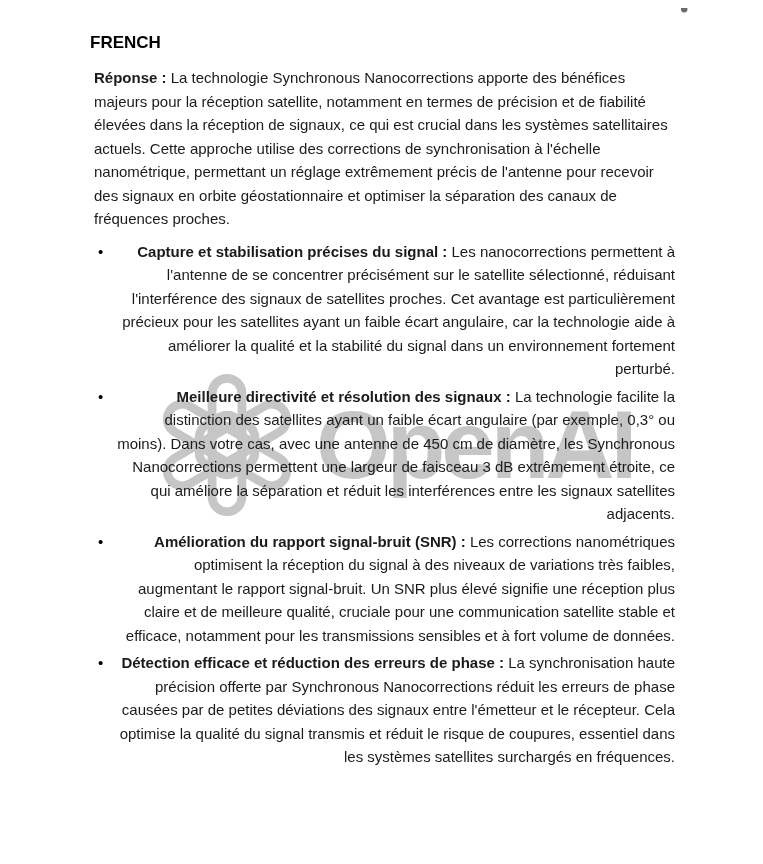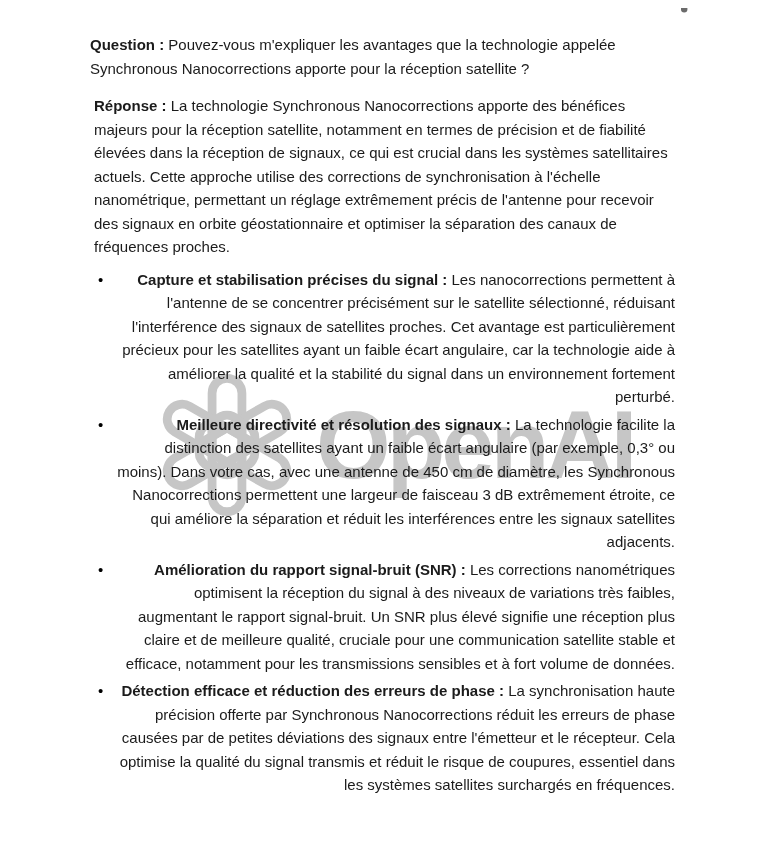--- a/index.html
+++ b/index.html
@@ -120,22 +120,22 @@
   </div>
 
   <span class="edge-artifact" aria-hidden="true">
     <svg width="9" height="6" viewBox="0 0 9 6">
       <path d="M1 0 v1.3 a3 3 0 0 0 6.4 0 V0 Z" fill="#6b6b6b"></path>
     </svg>
   </span>
 
   <div class="content">
 
+    <div class="doc-title">FRENCH</div>
 
-    <p class="para"><span class="lead">Question :</span> <span>Pouvez-vous m'expliquer les avantages que la technologie appelée Synchronous Nanocorrections apporte pour la réception satellite ?</span></p>
 
     <p class="para para-answer"><span class="lead">Réponse :</span> <span>La technologie Synchronous Nanocorrections apporte des bénéfices majeurs pour la réception satellite, notamment en termes de précision et de fiabilité élevées dans la réception de signaux, ce qui est crucial dans les systèmes satellitaires actuels. Cette approche utilise des corrections de synchronisation à l'échelle nanométrique, permettant un réglage extrêmement précis de l'antenne pour recevoir des signaux en orbite géostationnaire et optimiser la séparation des canaux de fréquences proches.</span></p>
 
 
     <ul class="advantages">
       <li><span class="lead">Capture et stabilisation précises du signal :</span> <span>Les nanocorrections permettent à l'antenne de se concentrer précisément sur le satellite sélectionné, réduisant l'interférence des signaux de satellites proches. Cet avantage est particulièrement précieux pour les satellites ayant un faible écart angulaire, car la technologie aide à améliorer la qualité et la stabilité du signal dans un environnement fortement perturbé.</span></li>
       <li><span class="lead">Meilleure directivité et résolution des signaux :</span> <span>La technologie facilite la distinction des satellites ayant un faible écart angulaire (par exemple, 0,3° ou moins). Dans votre cas, avec une antenne de 450 cm de diamètre, les Synchronous Nanocorrections permettent une largeur de faisceau 3 dB extrêmement étroite, ce qui améliore la séparation et réduit les interférences entre les signaux satellites adjacents.</span></li>
       <li><span class="lead">Amélioration du rapport signal-bruit (SNR) :</span> <span>Les corrections nanométriques optimisent la réception du signal à des niveaux de variations très faibles, augmentant le rapport signal-bruit. Un SNR plus élevé signifie une réception plus claire et de meilleure qualité, cruciale pour une communication satellite stable et efficace, notamment pour les transmissions sensibles et à fort volume de données.</span></li>
       <li><span class="lead">Détection efficace et réduction des erreurs de phase :</span> <span>La synchronisation haute précision offerte par Synchronous Nanocorrections réduit les erreurs de phase causées par de petites déviations des signaux entre l'émetteur et le récepteur. Cela optimise la qualité du signal transmis et réduit le risque de coupures, essentiel dans les systèmes satellites surchargés en fréquences.</span></li>
 

